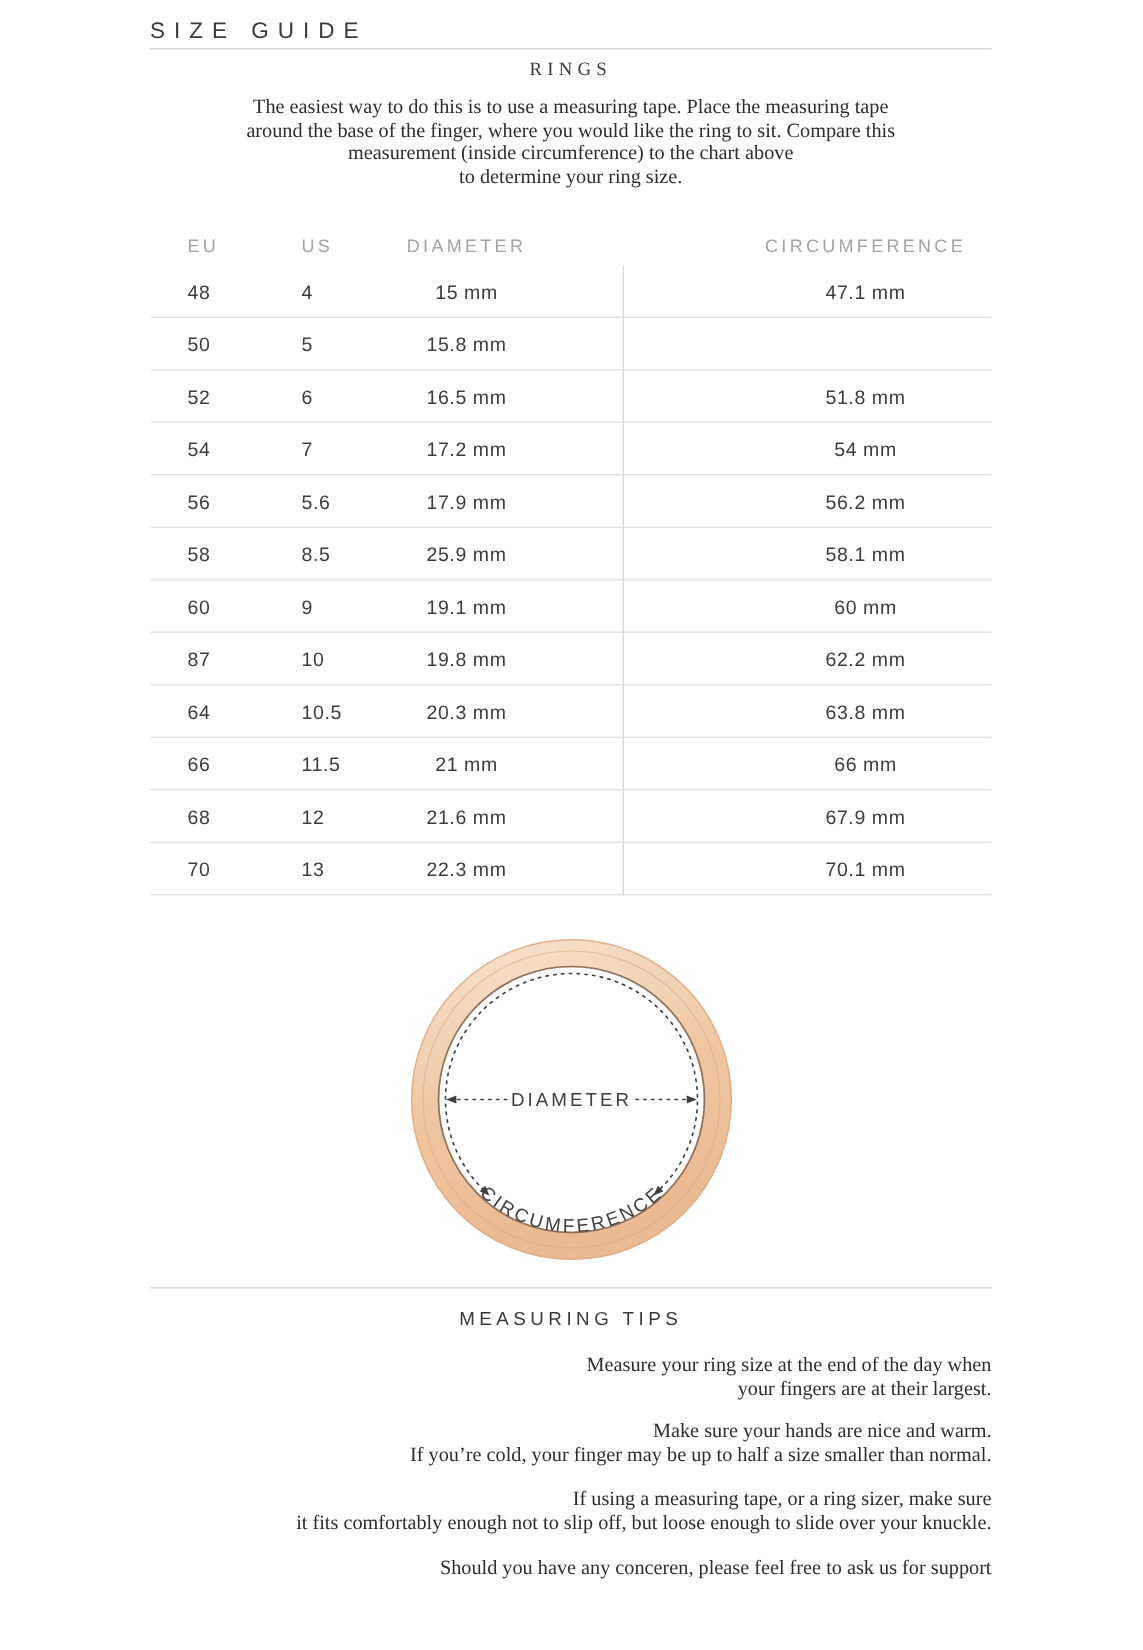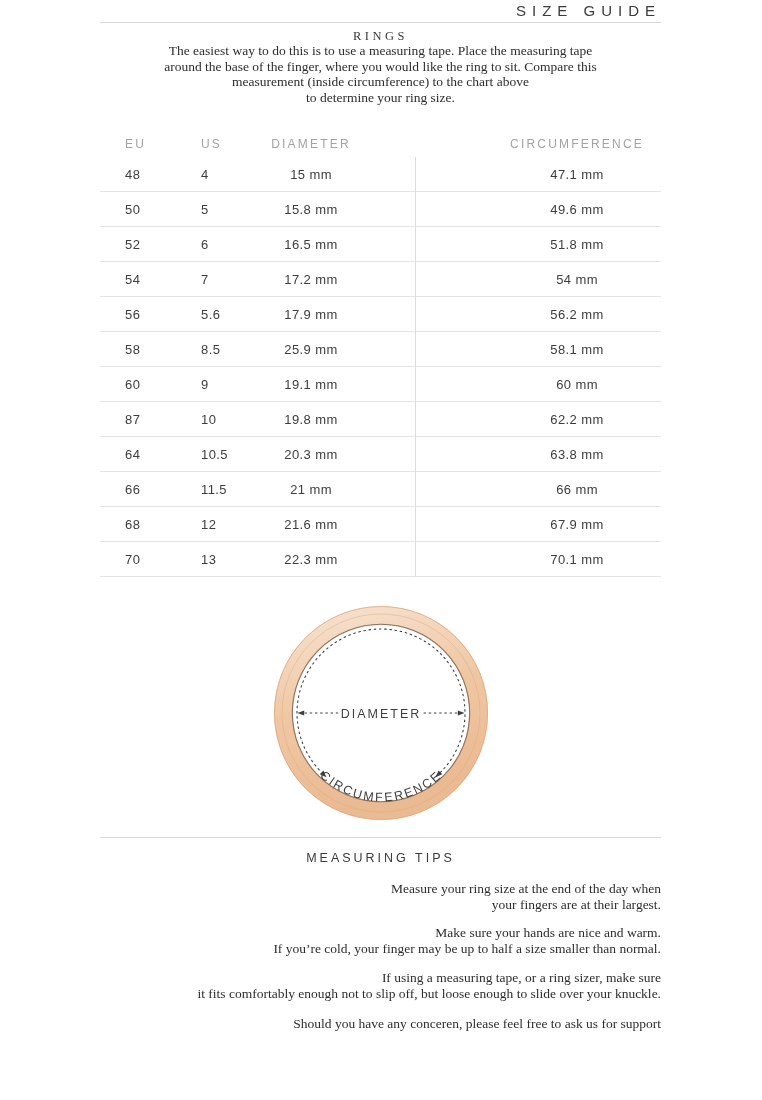--- a/index.html
+++ b/index.html
@@ -1,33 +1,33 @@
 <!DOCTYPE html>
 <html><head>
 <meta charset="utf-8">
 <style>
   * { box-sizing: border-box; margin: 0; padding: 0; }
   body { background: #ffffff; font-family: "Liberation Sans", sans-serif; }
   .page { width: 762px; height: 1100px; background: #fff; overflow: hidden; }
   .content { margin: 0 100px; width: 561px; }
 
   .page-title {
-    padding-top: 0; text-align: right;
+    padding-top: 10px; text-align: left;
     font-size: 15px; font-weight: 500; letter-spacing: 6px;
     color: #3a3a3a; line-height: 22px;
   }
   hr.divider { border: none; border-top: 1px solid #d9d9d9; margin: 0; }
   .divider-top { margin-top: 14px; }
   .section-heading {
     text-align: center; font-size: 12.5px; font-weight: 500;
     letter-spacing: 3.5px; color: #3a3a3a; line-height: 14px;
   }
   .rings-heading { margin-top: 6px; font-family: Liberation Serif, serif; }
   .intro {
-    text-align: center;
+    margin-top: 10px; text-align: center;
     font-family: "Liberation Serif", serif; font-size: 13.5px;
     line-height: 15.5px; color: #2d2d2d; white-space: pre-line;
   }
 
   
   .size-table { position: relative; margin-top: 27px; width: 561px; }
   .t-head { position: relative; height: 25px; }
   .t-head span {
     position: absolute; bottom: 6px; font-size: 12px; letter-spacing: 2.2px;
     color: #a3a3a3; font-weight: 400;
@@ -92,21 +92,20 @@
       <div class="t-row">
         <span class="c-eu">48</span>
         <span class="c-us">4</span>
         <span class="c-dia">15 mm</span>
         <span class="c-cir">47.1 mm</span>
       </div>
       <div class="t-row">
         <span class="c-eu">50</span>
         <span class="c-us">5</span>
         <span class="c-dia">15.8 mm</span>
-        <span class="c-cir">49.6 mm</span>
       </div>
       <div class="t-row">
         <span class="c-eu">52</span>
         <span class="c-us">6</span>
         <span class="c-dia">16.5 mm</span>
         <span class="c-cir">51.8 mm</span>
       </div>
       <div class="t-row">
         <span class="c-eu">54</span>
         <span class="c-us">7</span>

